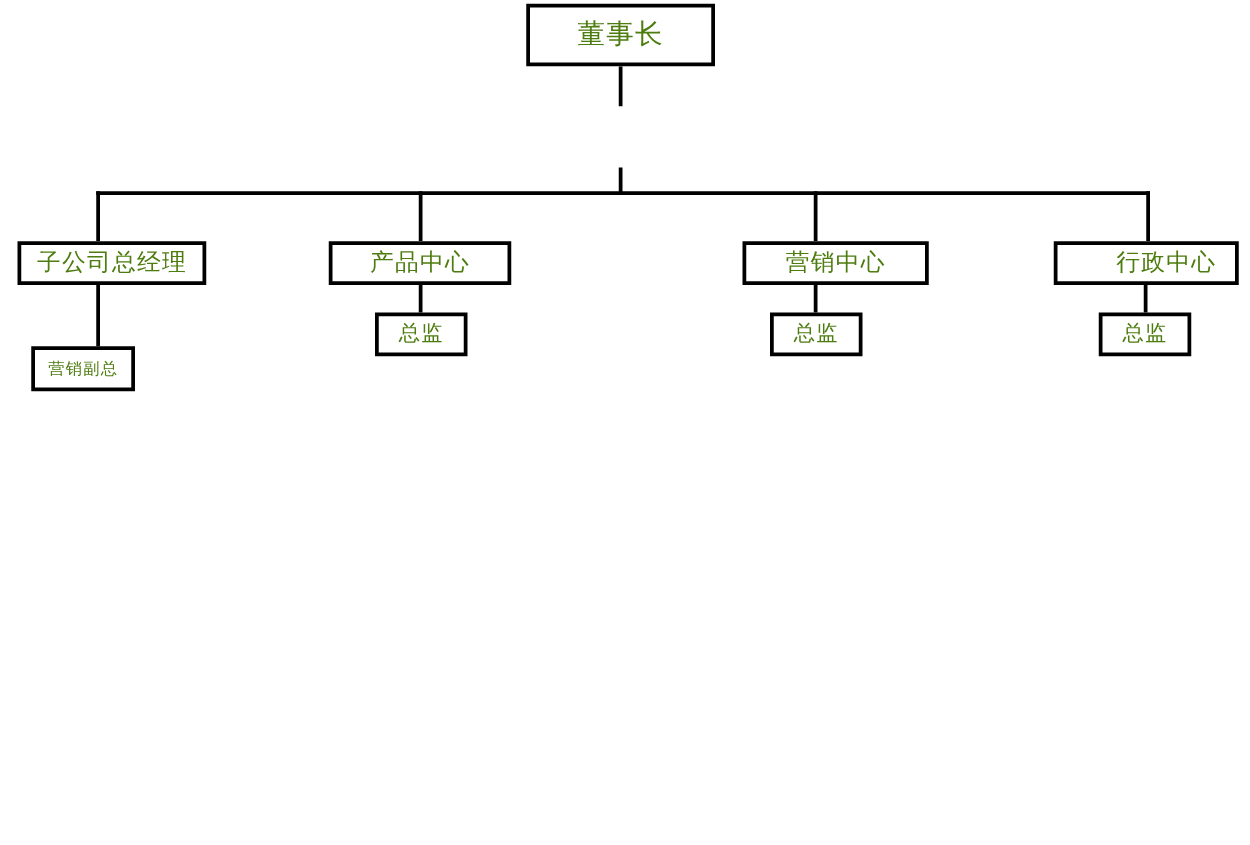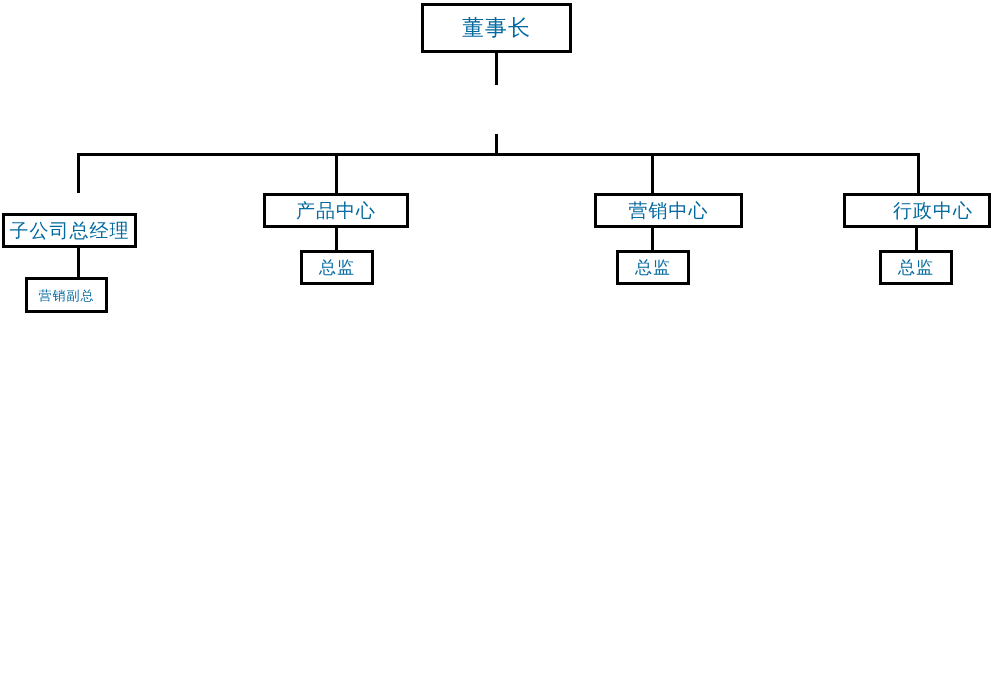--- a/index.html
+++ b/index.html
@@ -23,21 +23,21 @@
     height: 676px;
   }
   .node {
     position: absolute;
     box-sizing: border-box;
     background: #ffffff;
     border: 3px solid #000000;
     display: flex;
     align-items: center;
     justify-content: center;
-    color: #0369a1;
+    color: #4d7c0f;
     letter-spacing: 1px;
     white-space: nowrap;
     line-height: 1;
     user-select: none;
   }
   .node-label {
     display: block;
     text-align: center;
   }
   .connector {
@@ -62,21 +62,21 @@
   <div class="connector conn-v" style="left:77px; top:228px; height:50px;"></div>
   <div class="connector conn-v" style="left:335px; top:228px; height:23px;"></div>
   <div class="connector conn-v" style="left:651px; top:228px; height:23px;"></div>
   <div class="connector conn-v" style="left:915px; top:228px; height:23px;"></div>
 
   <div class="node" style="left:421px; top:3px; width:151px; height:50px; font-size:22px;">
     <span class="node-label">董事长</span>
   </div>
 
 
-  <div class="node" style="left:2px; top:193px; width:135px; height:35px; font-size:19px;margin-top:20px;">
+  <div class="node" style="left:14px; top:193px; width:151px; height:35px; font-size:19px;">
     <span class="node-label">子公司总经理</span>
   </div>
 
   <div class="node" style="left:263px; top:193px; width:146px; height:35px; font-size:19px;">
     <span class="node-label">产品中心</span>
   </div>
 
   <div class="node" style="left:578px; top:193px; width:149px; height:35px; font-size:19px;margin-left:16px;">
     <span class="node-label">营销中心</span>
   </div>

